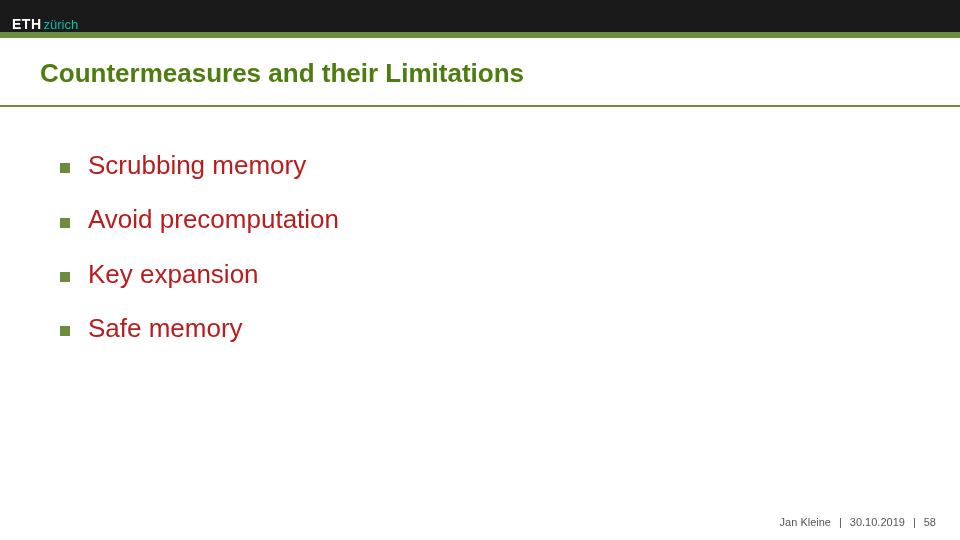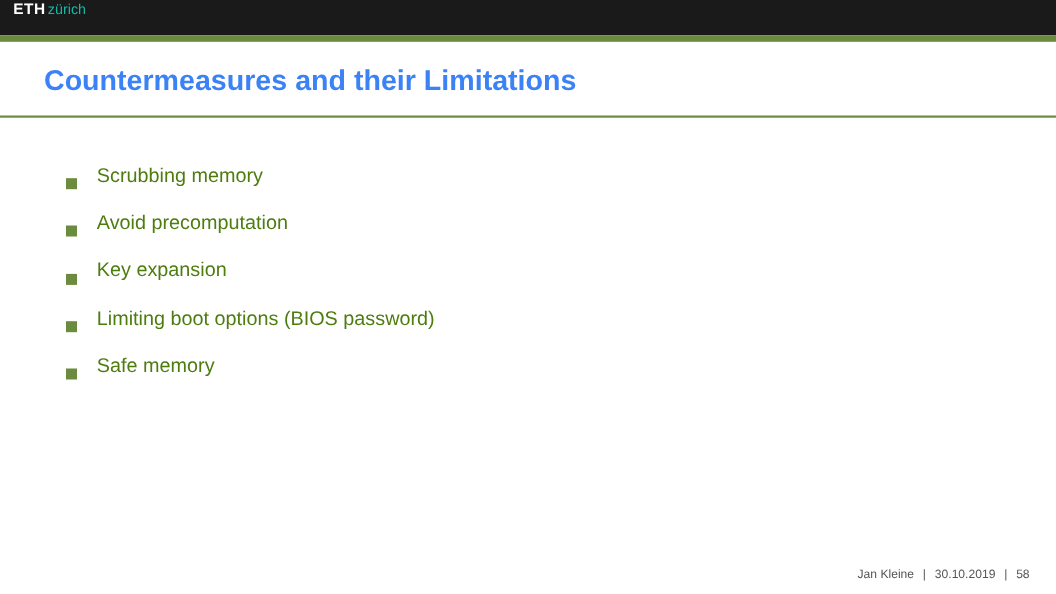--- a/index.html
+++ b/index.html
@@ -16,21 +16,21 @@
       background: #ffffff;
       position: relative;
     }
 
     
     .header-bar {
       width: 100%;
       height: 32px;
       background: #1a1a1a;
       display: flex;
-      align-items: flex-start;
+      align-items: flex-end;
       padding-left: 12px;
     }
 
     .eth-logo {
       display: flex;
       align-items: center;
     }
 
     .eth-text {
       color: #ffffff;
@@ -55,39 +55,39 @@
     
     .title-section {
       padding: 20px 40px 16px 40px;
       border-bottom: 2px solid #6b8c3e;
       margin-bottom: 0;
     }
 
     .page-title {
       font-size: 26px;
       font-weight: bold;
-      color: #3b82f6;
+      color: #4d7c0f;
     }
 
     
     .main-content {
       padding: 40px 60px 30px 60px;
     }
 
     .bullet-list {
       list-style: none;
       padding: 0;
     }
 
     .bullet-list li {
       display: flex;
-      align-items: flex-end;
+      align-items: center;
       margin-bottom: 18px;
-      font-size: 18px;
-      color: #4d7c0f;
+      font-size: 26px;
+      color: #b91c1c;
       line-height: 1.4;
     }
 
     .bullet-square {
       display: inline-block;
       width: 10px;
       height: 10px;
       background: #6b8c3e;
       margin-right: 18px;
       margin-top: 6px;
@@ -135,24 +135,20 @@
       <li>
         <span class="bullet-square"></span>
         <span>Avoid precomputation</span>
       </li>
       <li>
         <span class="bullet-square"></span>
         <span>Key expansion</span>
       </li>
       <li>
         <span class="bullet-square"></span>
-        <span>Limiting boot options (BIOS password)</span>
-      </li>
-      <li>
-        <span class="bullet-square"></span>
         <span>Safe memory</span>
       </li>
     </ul>
 </div>
 
 <div class="footer">
   <span>Jan Kleine</span>
   <span class="footer-separator">|</span>
   <span>30.10.2019</span>
   <span class="footer-separator">|</span>

